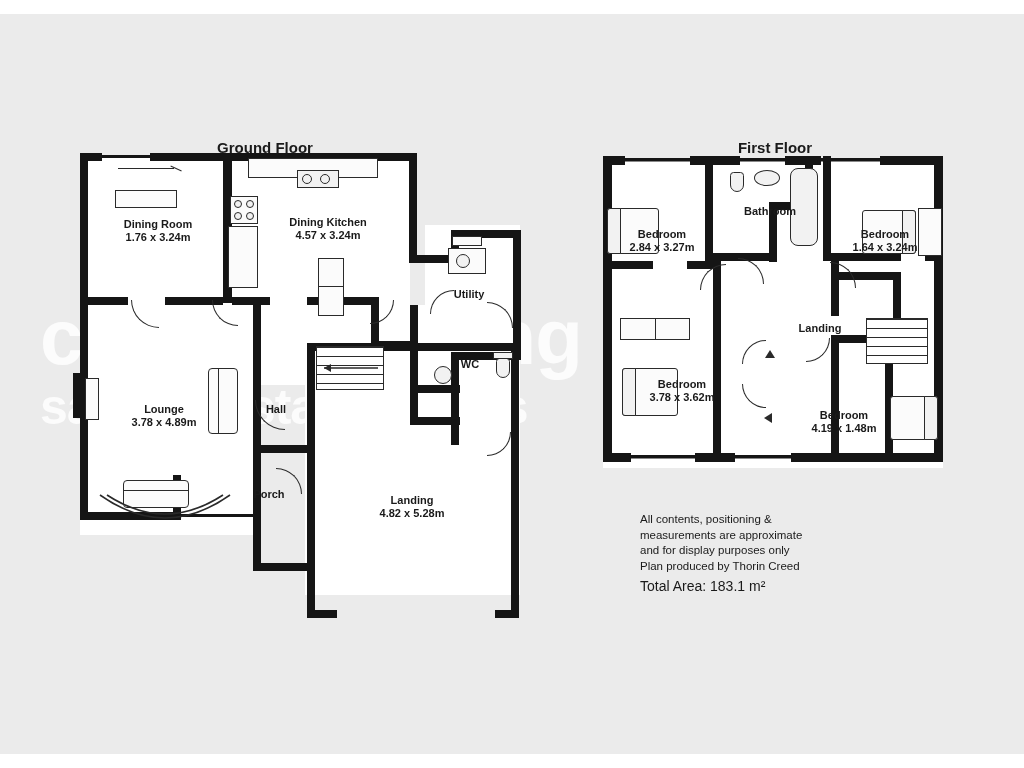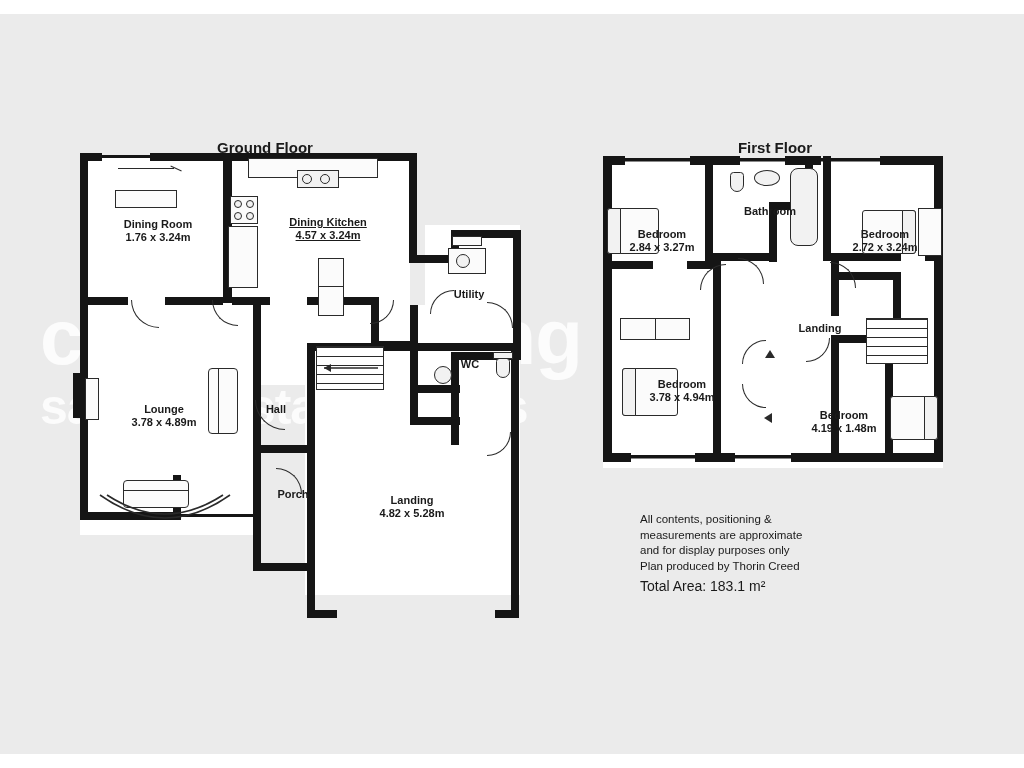--- a/index.html
+++ b/index.html
@@ -263,38 +263,38 @@
     <div class="door tr" style="left:487px;top:302px;width:26px;height:26px;"></div>
     <div class="door bl" style="left:255px;top:400px;width:30px;height:30px;"></div>
     <div class="door tr" style="left:276px;top:468px;width:26px;height:26px;"></div>
     <div class="door br" style="left:487px;top:432px;width:24px;height:24px;"></div>
   </div>
 
   <div class="label bold" style="left:110px;top:210px;width:96px;margin-top:8px;">
     <span class="nm">Dining Room</span>
     <span class="dim">1.76 x 3.24m</span>
   </div>
-  <div class="label bold" style="left:278px;top:216px;width:100px;text-decoration:underline;">
+  <div class="label bold" style="left:278px;top:216px;width:100px;">
     <span class="nm">Dining Kitchen</span>
     <span class="dim">4.57 x 3.24m</span>
   </div>
   <div class="label bold" style="left:424px;top:288px;width:90px;">
     <span class="nm">Utility</span>
   </div>
   <div class="label bold" style="left:440px;top:358px;width:60px;">
     <span class="nm">WC</span>
   </div>
   <div class="label bold" style="left:116px;top:403px;width:96px;">
     <span class="nm">Lounge</span>
     <span class="dim">3.78 x 4.89m</span>
   </div>
   <div class="label bold" style="left:246px;top:403px;width:60px;">
     <span class="nm">Hall</span>
   </div>
-  <div class="label bold" style="left:262px;top:488px;width:62px;text-align:center;">
+  <div class="label bold" style="left:238px;top:488px;width:62px;text-align:center;">
     <span class="nm">Porch</span>
   </div>
   <div class="label bold" style="left:352px;top:494px;width:120px;">
     <span class="nm">Landing</span>
     <span class="dim">4.82 x 5.28m</span>
   </div>
 
   <div class="floor-title" id="first-title">First Floor</div>
 
   <svg id="first-plan" width="380" height="330" style="position:absolute;left:595px;top:150px;">
@@ -393,28 +393,28 @@
 
   <div class="label bold" style="left:615px;top:228px;width:94px;">
     <span class="nm">Bedroom</span>
     <span class="dim">2.84 x 3.27m</span>
   </div>
   <div class="label bold" style="left:724px;top:205px;width:92px;">
     <span class="nm">Bathroom</span>
   </div>
   <div class="label bold" style="left:838px;top:228px;width:94px;">
     <span class="nm">Bedroom</span>
-    <span class="dim">2.72 x 3.24m</span>
+    <span class="dim">1.64 x 3.24m</span>
   </div>
   <div class="label bold" style="left:778px;top:322px;width:84px;">
     <span class="nm">Landing</span>
   </div>
   <div class="label bold" style="left:634px;top:378px;width:96px;">
     <span class="nm">Bedroom</span>
-    <span class="dim">3.78 x 4.94m</span>
+    <span class="dim">3.78 x 3.62m</span>
   </div>
   <div class="label bold" style="left:796px;top:409px;width:96px;">
     <span class="nm">Bedroom</span>
     <span class="dim">4.19 x 1.48m</span>
   </div>
 
   <div class="notes">
     <span>All contents, positioning &amp;</span><br>
     <span>measurements are approximate</span><br>
     <span>and for display purposes only</span><br>

